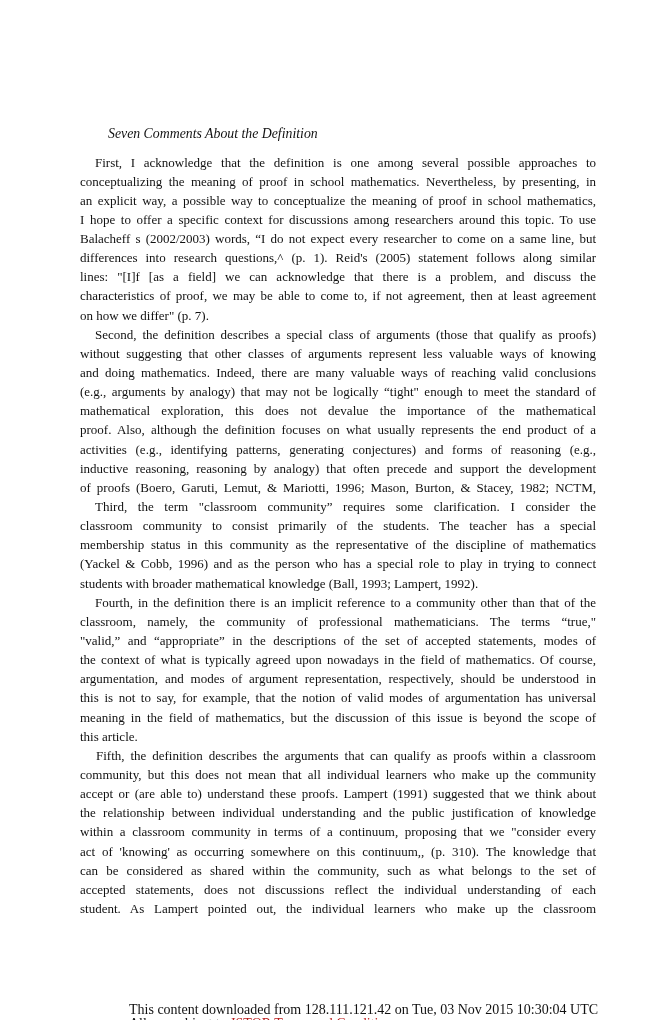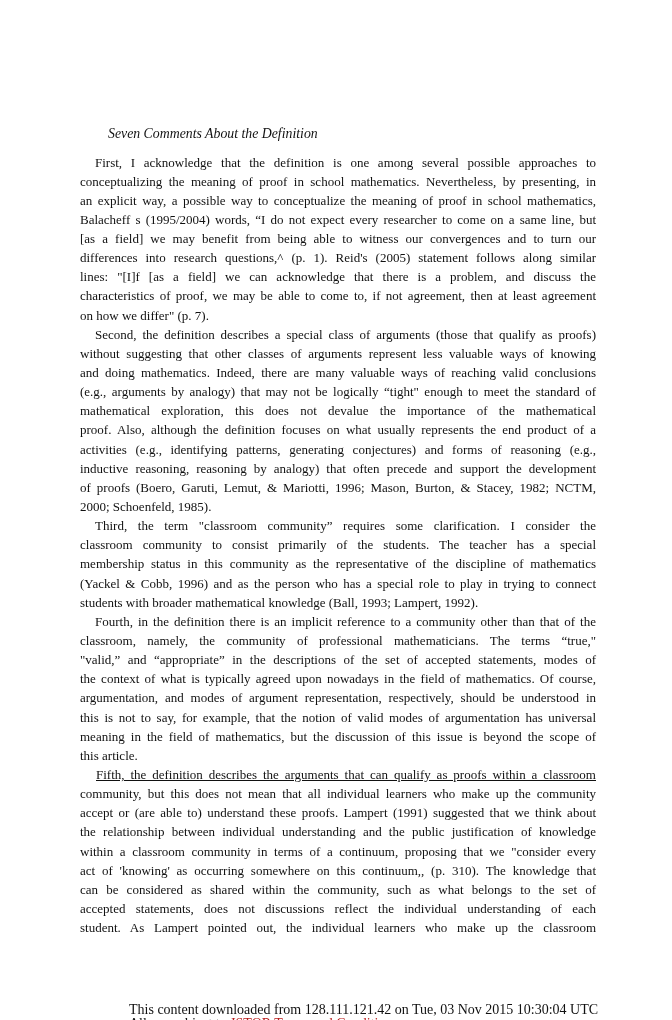--- a/index.html
+++ b/index.html
@@ -47,21 +47,20 @@
     }
     .ln.end {
       text-align: left;
       text-align-last: left;
     }
     .ln.first {
       text-indent: 15px;
     }
     .ln.first.wide {
       text-indent: 16px;
-      text-decoration: underline;
     }
     .footer {
       position: absolute;
       left: 129px;
       top: 987px;
       font-size: 14px;
       line-height: 14px;
       color: #111111;
       white-space: nowrap;
     }
@@ -76,39 +75,38 @@
 <div class="page">
 
   <div class="section-title">Seven Comments About the Definition</div>
 
   <div class="body-text">
 
     <div>
       <span class="ln first">First, I acknowledge that the definition is one among several possible approaches to</span>
       <span class="ln">conceptualizing the meaning of proof in school mathematics. Nevertheless, by presenting, in</span>
       <span class="ln">an explicit way, a possible way to conceptualize the meaning of proof in school mathematics,</span>
-      <span class="ln">Balacheff s (1995/2004) words, “I do not expect every researcher to come on a same line, but</span>
-      <span class="ln">[as a field] we may benefit from being able to witness our convergences and to turn our</span>
+      <span class="ln">I hope to offer a specific context for discussions among researchers around this topic. To use</span>
+      <span class="ln">Balacheff s (2002/2003) words, “I do not expect every researcher to come on a same line, but</span>
       <span class="ln">differences into research questions,^ (p. 1). Reid's (2005) statement follows along similar</span>
       <span class="ln">lines: "[I]f [as a field] we can acknowledge that there is a problem, and discuss the</span>
       <span class="ln">characteristics of proof, we may be able to come to, if not agreement, then at least agreement</span>
       <span class="ln end">on how we differ" (p. 7).</span>
     </div>
 
     <div>
       <span class="ln first">Second, the definition describes a special class of arguments (those that qualify as proofs)</span>
       <span class="ln">without suggesting that other classes of arguments represent less valuable ways of knowing</span>
       <span class="ln">and doing mathematics. Indeed, there are many valuable ways of reaching valid conclusions</span>
       <span class="ln">(e.g., arguments by analogy) that may not be logically “tight" enough to meet the standard of</span>
       <span class="ln">mathematical exploration, this does not devalue the importance of the mathematical</span>
       <span class="ln">proof. Also, although the definition focuses on what usually represents the end product of a</span>
       <span class="ln">activities (e.g., identifying patterns, generating conjectures) and forms of reasoning (e.g.,</span>
       <span class="ln">inductive reasoning, reasoning by analogy) that often precede and support the development</span>
       <span class="ln">of proofs (Boero, Garuti, Lemut, &amp; Mariotti, 1996; Mason, Burton, &amp; Stacey, 1982; NCTM,</span>
-      <span class="ln end">2000; Schoenfeld, 1985).</span>
     </div>
 
     <div>
       <span class="ln first">Third, the term "classroom community” requires some clarification. I consider the</span>
       <span class="ln">classroom community to consist primarily of the students. The teacher has a special</span>
       <span class="ln">membership status in this community as the representative of the discipline of mathematics</span>
       <span class="ln">(Yackel &amp; Cobb, 1996) and as the person who has a special role to play in trying to connect</span>
       <span class="ln end">students with broader mathematical knowledge (Ball, 1993; Lampert, 1992).</span>
     </div>
 

